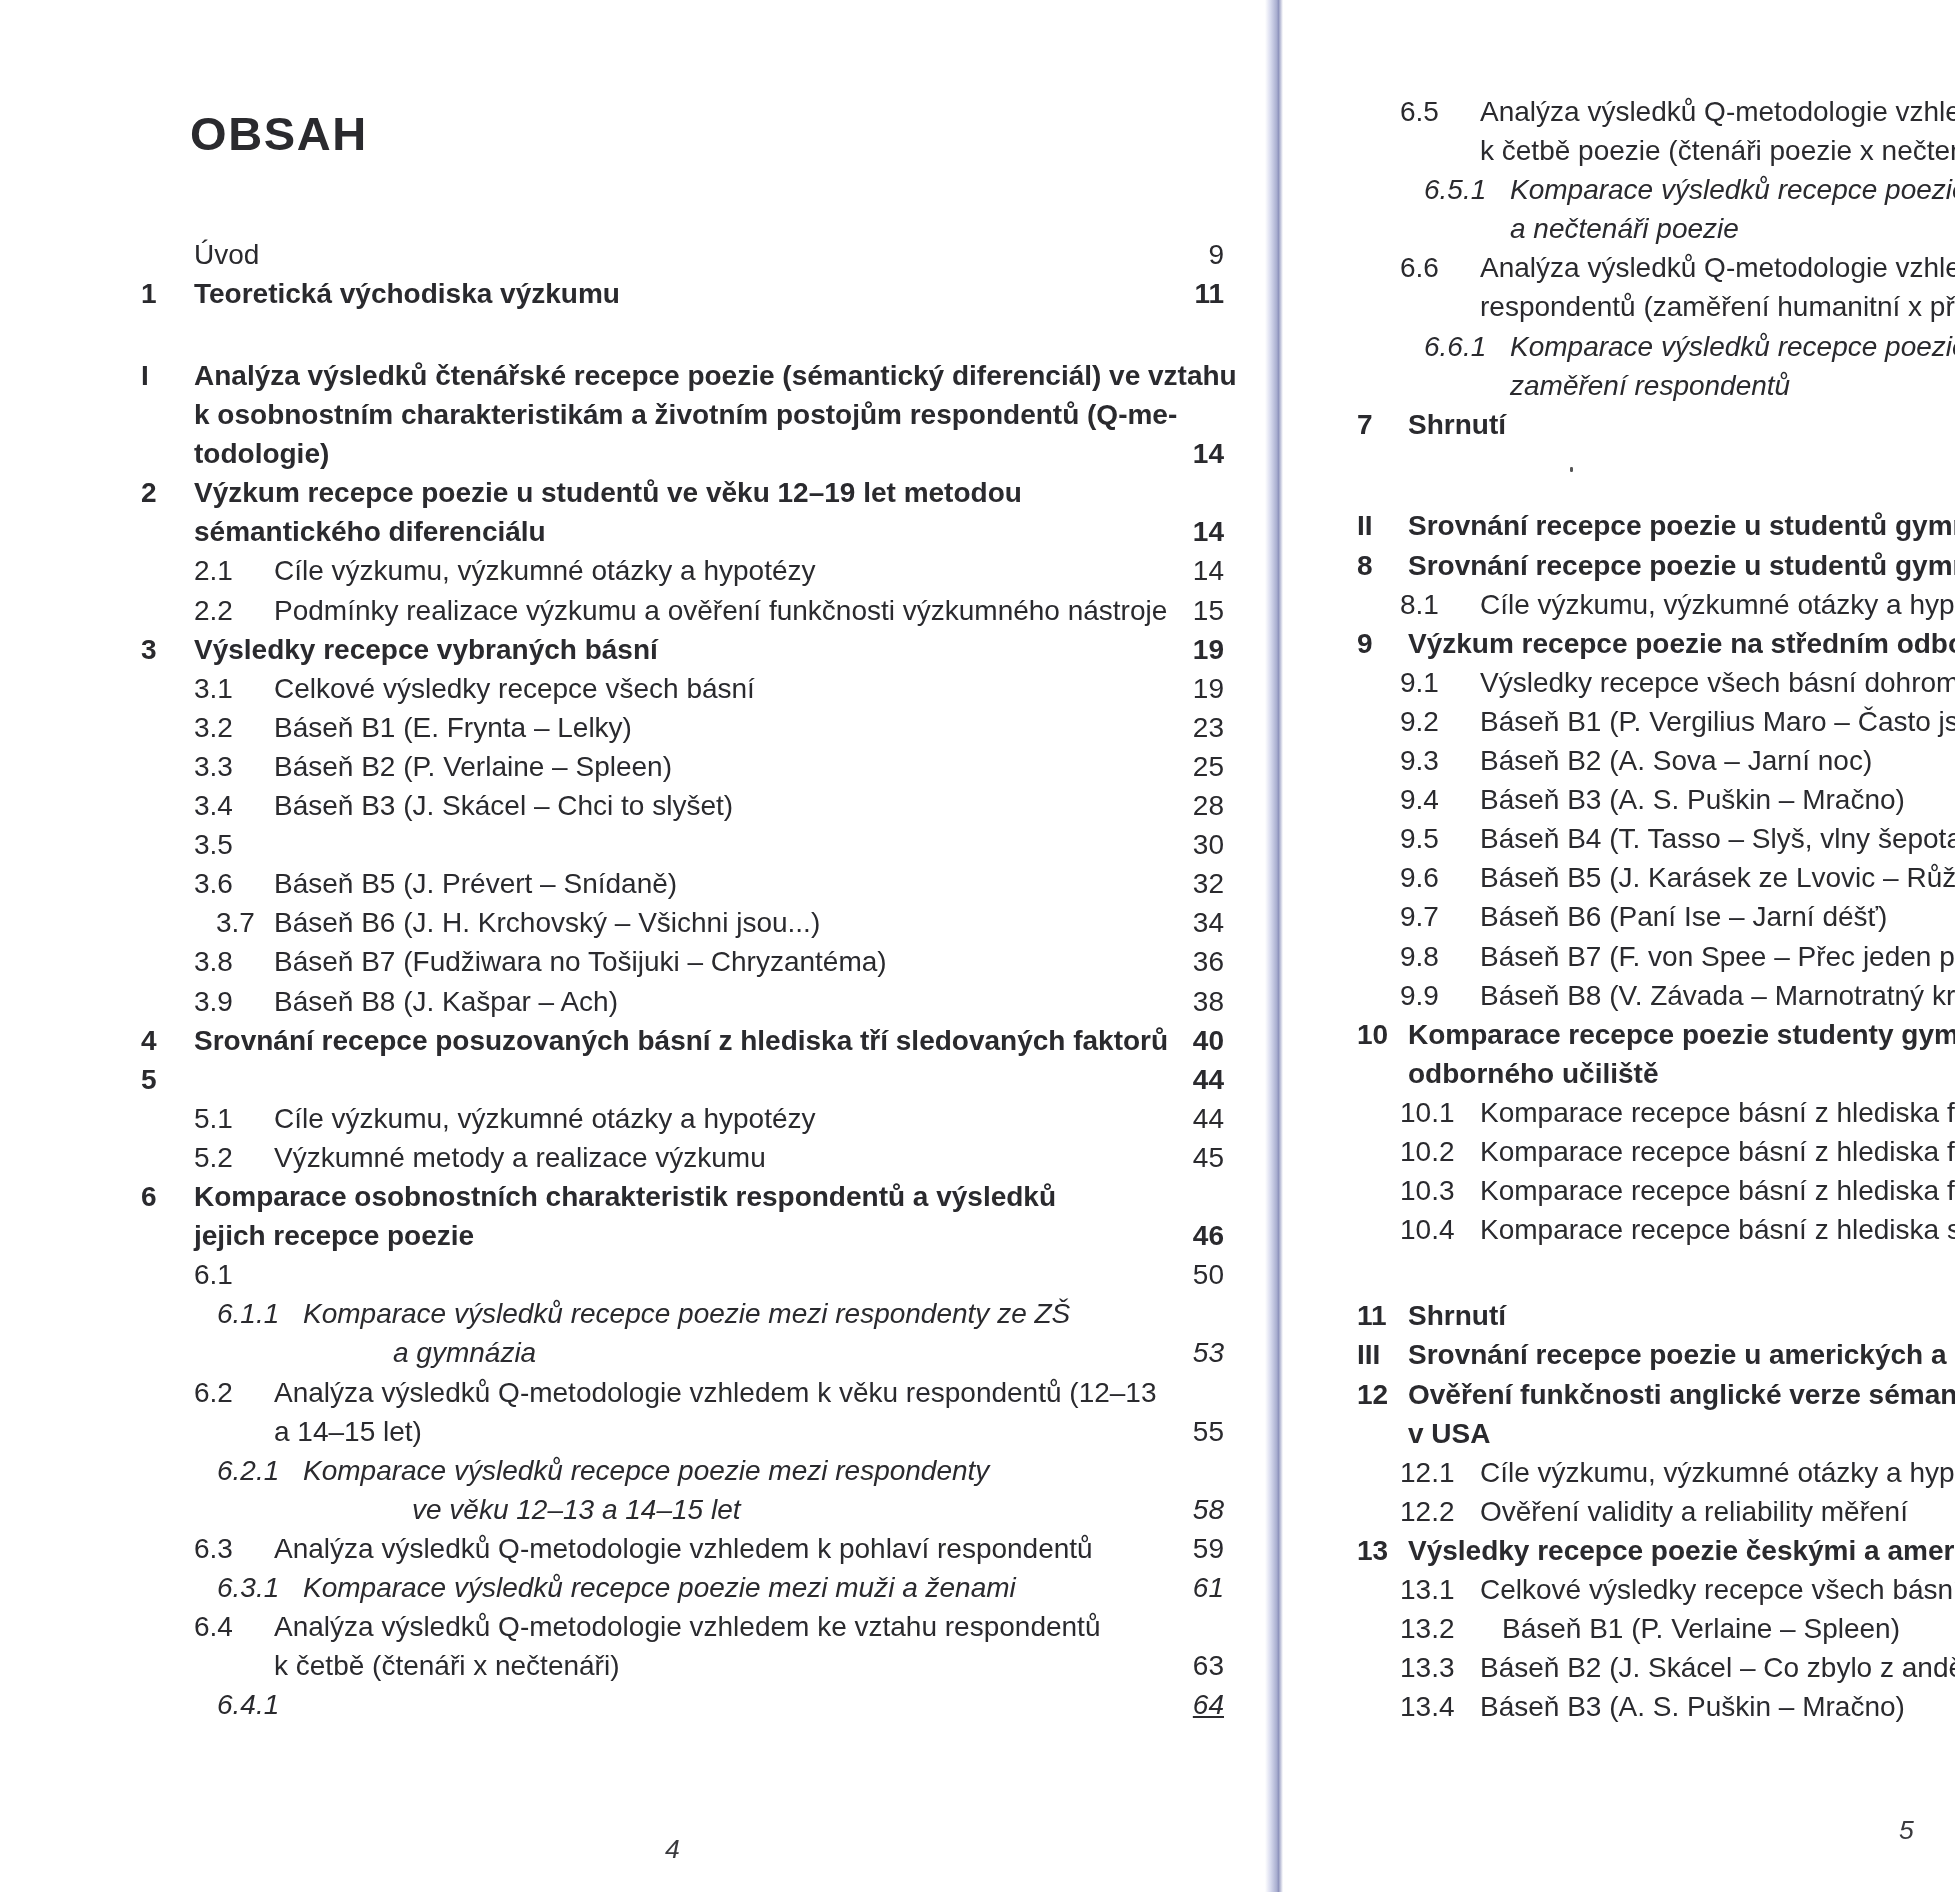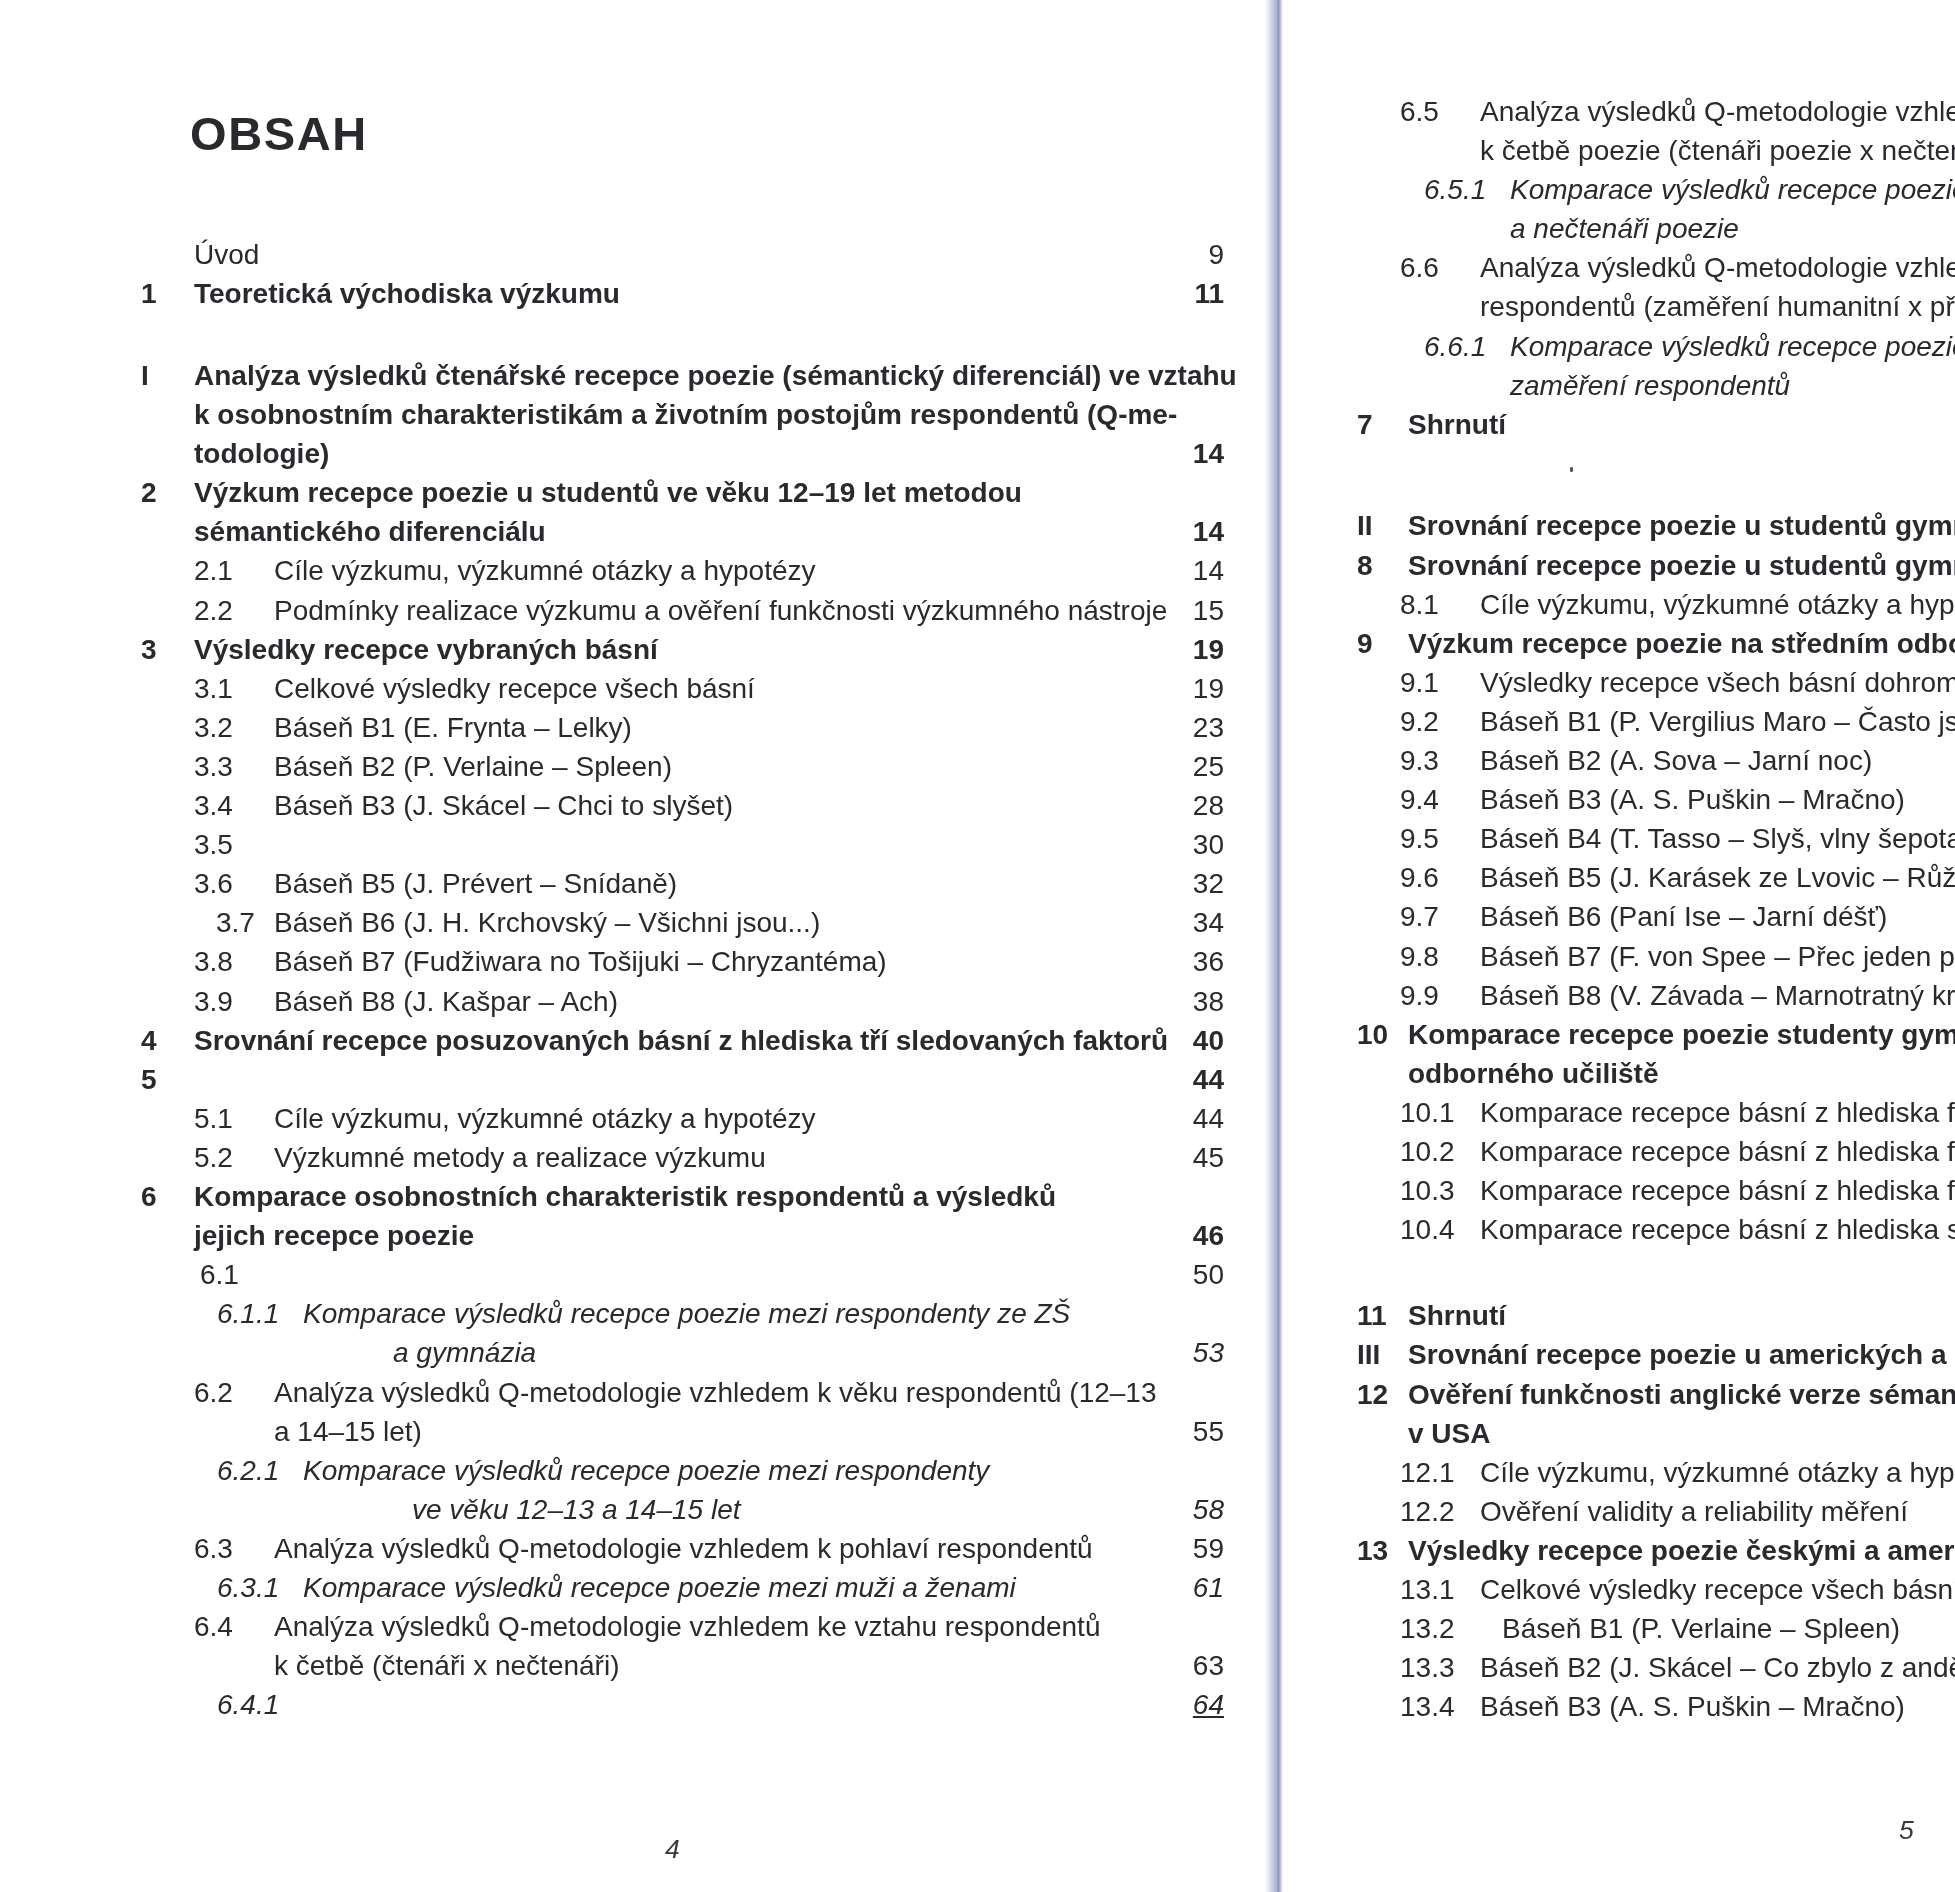--- a/index.html
+++ b/index.html
@@ -138,21 +138,21 @@
         <span class="txt" style="left: 274px; top: 0px;">Výzkumné metody a realizace výzkumu</span>
         <span class="pg" style="left: 1122px; top: 0px;">45</span>
       </div>
       <div class="row bold" style="top: 1177px; left: 0px; width: 100%; height: 78px;">
         <span class="num" style="left: 141px;">6</span>
         <span class="txt" style="left: 194px; top: 0px;">Komparace osobnostních charakteristik respondentů a výsledků</span>
         <span class="txt" style="left: 194px; top: 39px;">jejich recepce poezie</span>
         <span class="pg" style="left: 1122px; top: 39px;">46</span>
       </div>
       <div class="row" style="top: 1255px; left: 0px; width: 100%; height: 39px;">
-        <span class="num" style="left: 194px; margin-left: 6px;">6.1</span>
+        <span class="num" style="left: 194px;">6.1</span>
         <span class="pg" style="left: 1122px; top: 0px;">50</span>
       </div>
       <div class="row ital" style="top: 1294px; left: 0px; width: 100%; height: 78px;">
         <span class="num" style="left: 217px;">6.1.1</span>
         <span class="txt" style="left: 303px; top: 0px;">Komparace výsledků recepce poezie mezi respondenty ze ZŠ</span>
         <span class="txt" style="left: 393px; top: 39px;">a gymnázia</span>
         <span class="pg" style="left: 1122px; top: 39px;">53</span>
       </div>
       <div class="row" style="top: 1373px; left: 0px; width: 100%; height: 78px;">
         <span class="num" style="left: 194px;">6.2</span>

